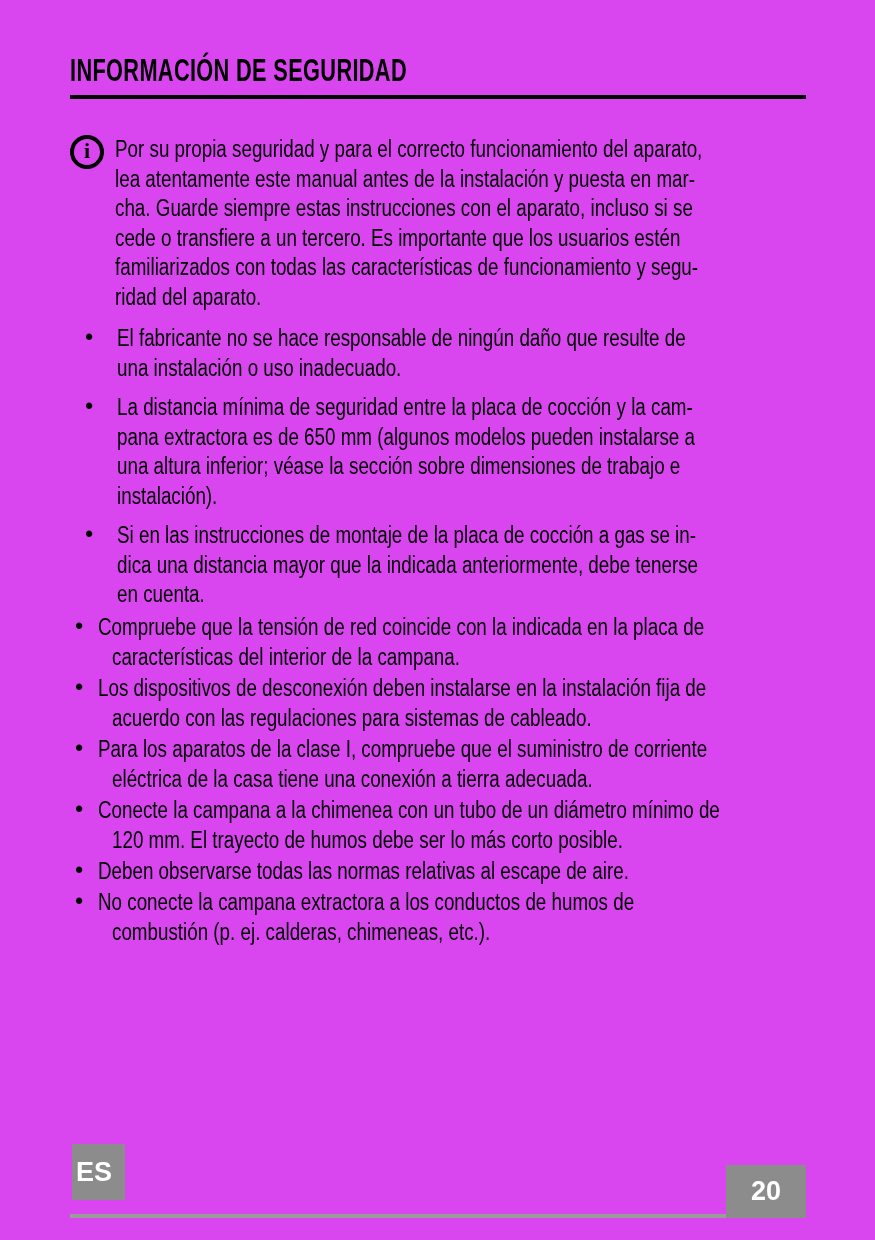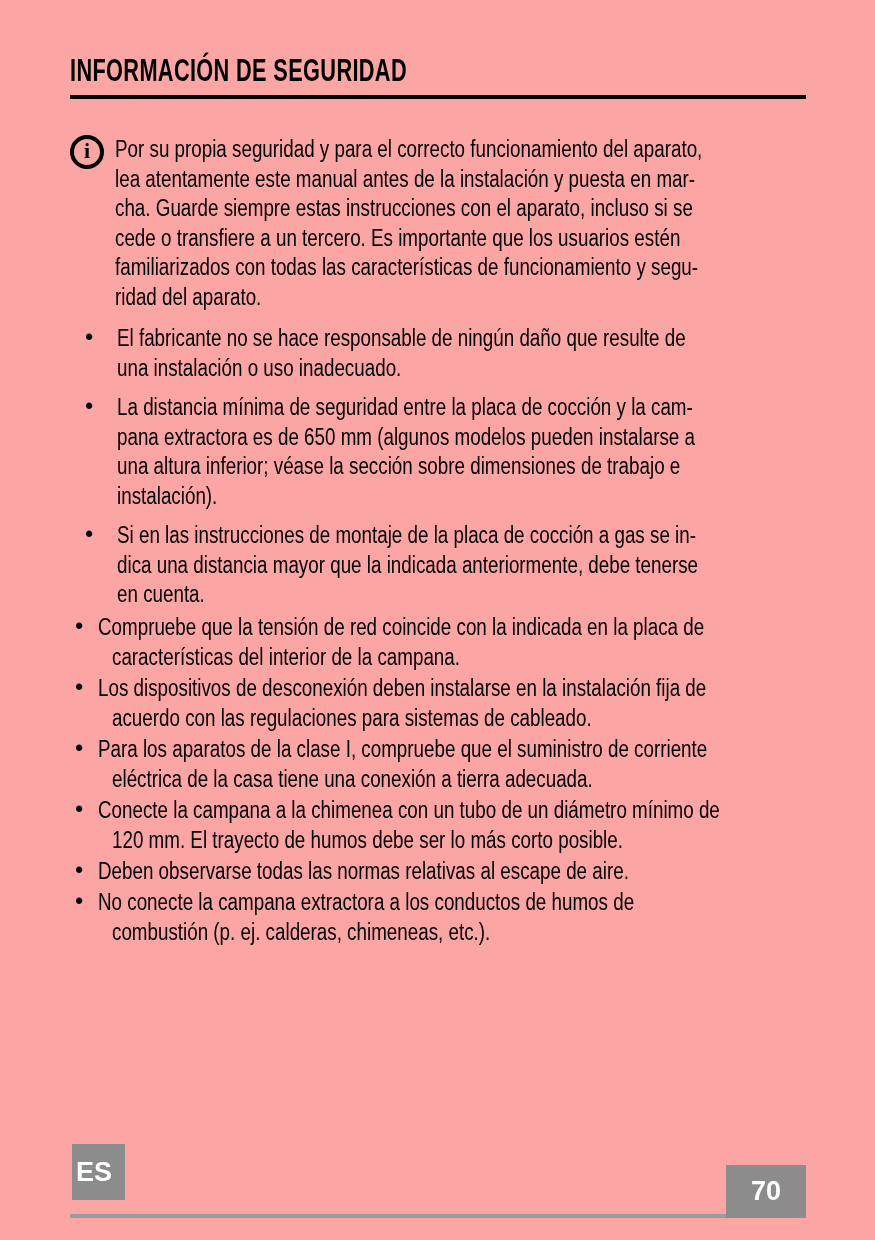--- a/index.html
+++ b/index.html
@@ -1,20 +1,20 @@
 <!DOCTYPE html>
 <html><head>
 <meta charset="utf-8">
 <style>
   html,body { margin:0; padding:0; background:#e6e6e6; }
   .page {
     position:relative;
     width:875px; height:1240px;
     margin:0 auto;
-    background:#fca5a5;
+    background:#d946ef;
     font-family:"Liberation Sans", sans-serif;
     color:#000;
     overflow:hidden;
   }
   .content { position:absolute; left:70px; top:52px; width:736px; }
 
   
   .scale-x { transform:scaleX(0.80); transform-origin:0 0; width:125%; }
   .pre { white-space:pre-line; }
 
@@ -145,15 +145,15 @@
           <div class="bline cont">combustión (p. ej. calderas, chimeneas, etc.).</div>
         </div>
       </div>
     </div>
 
   </div>
 
   <div class="footer">
     <div class="footer-line"></div>
     <div class="badge lang-badge">ES</div>
-    <div class="badge page-badge">70</div>
+    <div class="badge page-badge">20</div>
   </div>
 </div>
 
 </body></html>

